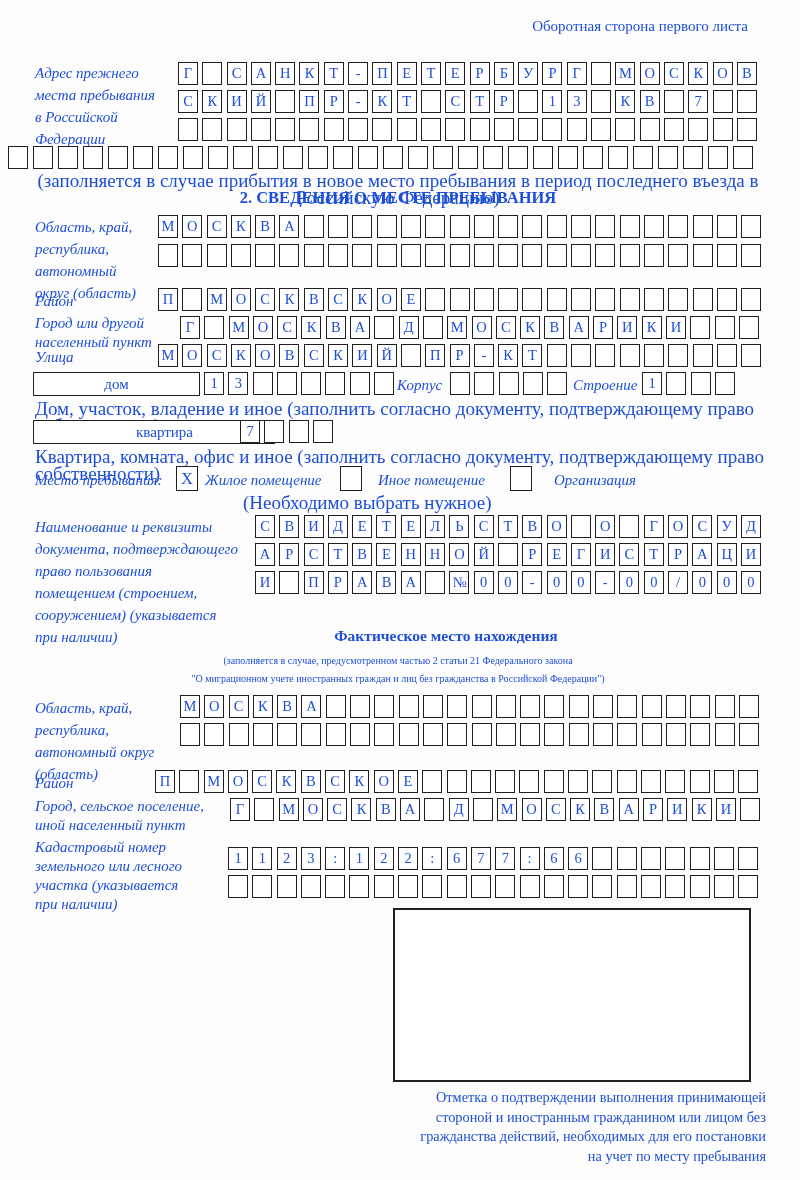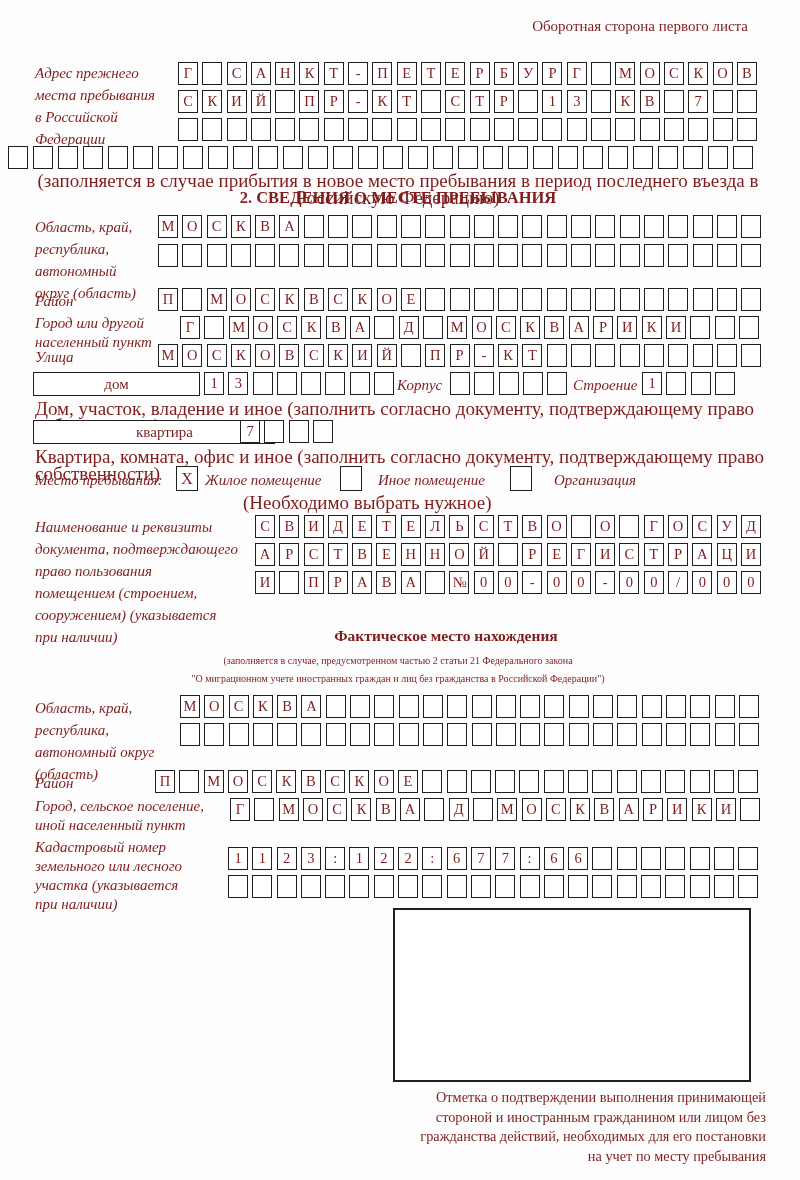--- a/index.html
+++ b/index.html
@@ -1,17 +1,17 @@
 <!DOCTYPE html>
 <html><head>
 <meta charset="utf-8">
 <style>
   html,body{margin:0;padding:0;background:#ffffff;}
   .page{position:relative;width:800px;height:1180px;background:#fdfdfd;
-        font-family:"Liberation Serif", serif;color:#7f1d1d;overflow:hidden;}
+        font-family:"Liberation Serif", serif;color:#1d4ed8;overflow:hidden;}
   .lbl{position:absolute;font-size:15px;line-height:22px;white-space:pre-line;font-style:italic;}
   .lbl.lh19{line-height:19px;}
   .cap{position:absolute;font-size:19px;line-height:17px;}
   .center{left:0;width:796px;text-align:center;}
   .cellrow{position:absolute;display:flex;gap:4.3px;}
   .cellrow.wgap{gap:5px;}
   .cell{width:20px;height:23px;border:1.7px solid #1f1f1f;box-sizing:border-box;
         display:flex;align-items:center;justify-content:center;
         font-size:14.5px;line-height:1;background:#fff;flex:0 0 auto;}
   .big .cell{width:22px;height:25px;font-size:16px;}

